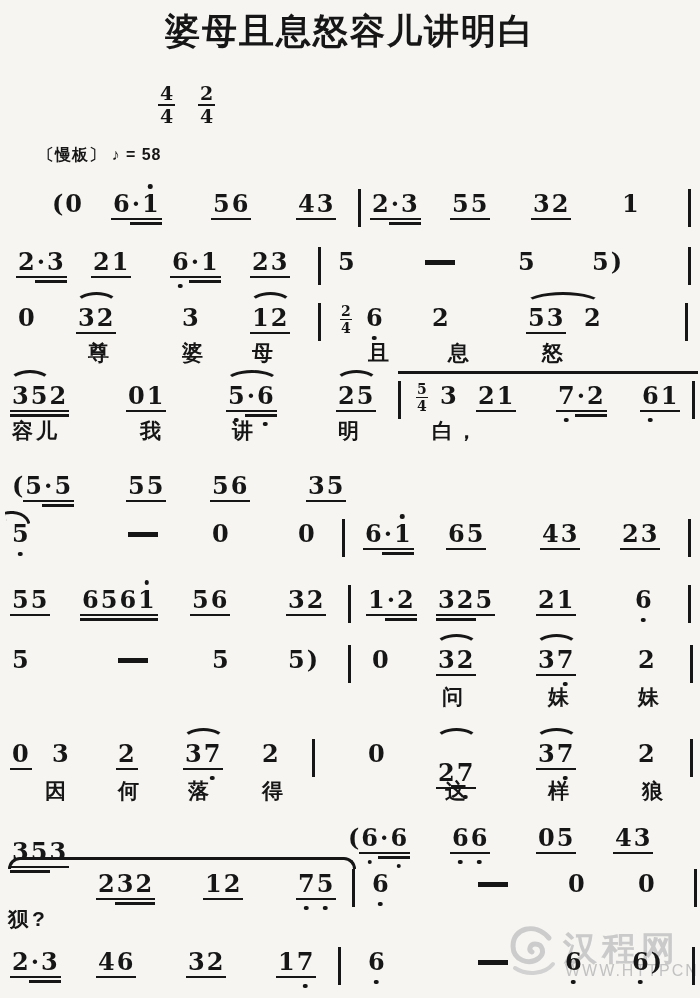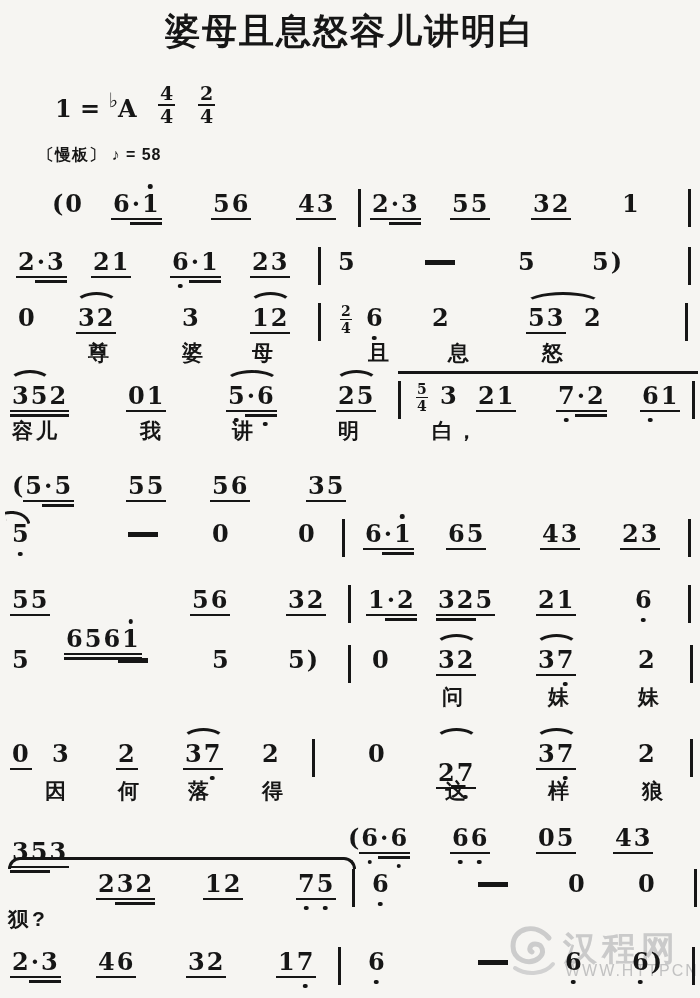--- a/index.html
+++ b/index.html
@@ -48,21 +48,20 @@
             font-weight:bold;font-size:34px;letter-spacing:5px;color:#cacaca;white-space:nowrap;}
   .wm .url{position:absolute;left:60px;top:44px;font-family:"Liberation Sans",sans-serif;
            font-size:16px;letter-spacing:2px;color:#c2c2c2;white-space:nowrap;}
 </style>
 </head>
 <body>
 
 <div class="page">
   <div class="title">婆母且息怒容儿讲明白</div>
 
-  <div class="keyline"><span>1 =</span> <span class="flat">♭</span><span>A</span></div>
 
   <div class="tsbig" style="left:158px;">
     <span class="num top">4</span>
     <span class="num">4</span>
   </div>
   <div class="tsbig" style="left:198px;">
     <span class="num top">2</span>
     <span class="num">4</span>
   </div>
 
@@ -153,21 +152,21 @@
       <div class="dash" style="left: 128px; top: 532px;"></div>
       <div class="tok" style="left: 212px; top: 522px;"><span class="c">0</span></div>
       <div class="tok" style="left: 298px; top: 522px;"><span class="c">0</span></div>
       <div class="bar" style="left: 342px; top: 519px;"></div>
       <div class="tok" style="left: 365px; top: 522px;"><span class="c u1">6</span><span class="c u1 u2">·</span><span class="c u1 u2">1<span class="dot-a"></span></span></div>
       <div class="tok" style="left: 448px; top: 522px;"><span class="c u1">6</span><span class="c u1">5</span></div>
       <div class="tok" style="left: 542px; top: 522px;"><span class="c u1">4</span><span class="c u1">3</span></div>
       <div class="tok" style="left: 622px; top: 522px;"><span class="c u1">2</span><span class="c u1">3</span></div>
       <div class="bar" style="left: 688px; top: 519px;"></div>
       <div class="tok" style="left: 12px; top: 588px;"><span class="c u1">5</span><span class="c u1">5</span></div>
-      <div class="tok" style="left: 66px; top: 588px; margin-top: 39px;"><span class="c u1 u2">6</span><span class="c u1 u2">5</span><span class="c u1 u2">6</span><span class="c u1 u2">1<span class="dot-a"></span></span></div>
+      <div class="tok" style="left: 82px; top: 588px;"><span class="c u1 u2">6</span><span class="c u1 u2">5</span><span class="c u1 u2">6</span><span class="c u1 u2">1<span class="dot-a"></span></span></div>
       <div class="tok" style="left: 192px; top: 588px;"><span class="c u1">5</span><span class="c u1">6</span></div>
       <div class="tok" style="left: 288px; top: 588px;"><span class="c u1">3</span><span class="c u1">2</span></div>
       <div class="bar" style="left: 348px; top: 585px;"></div>
       <div class="tok" style="left: 368px; top: 588px;"><span class="c u1">1</span><span class="c u1 u2">·</span><span class="c u1 u2">2</span></div>
       <div class="tok" style="left: 438px; top: 588px; text-align: right;"><span class="c u1 u2">3</span><span class="c u1 u2">2</span><span class="c u1">5</span></div>
       <div class="tok" style="left: 538px; top: 588px;"><span class="c u1">2</span><span class="c u1">1</span></div>
       <div class="tok" style="left: 635px; top: 588px;"><span class="c">6<span class="dot-b"></span></span></div>
       <div class="bar" style="left: 688px; top: 585px;"></div>
       <div class="tok" style="left: 12px; top: 648px;"><span class="c">5</span></div>
       <div class="dash" style="left: 118px; top: 658px;"></div>

